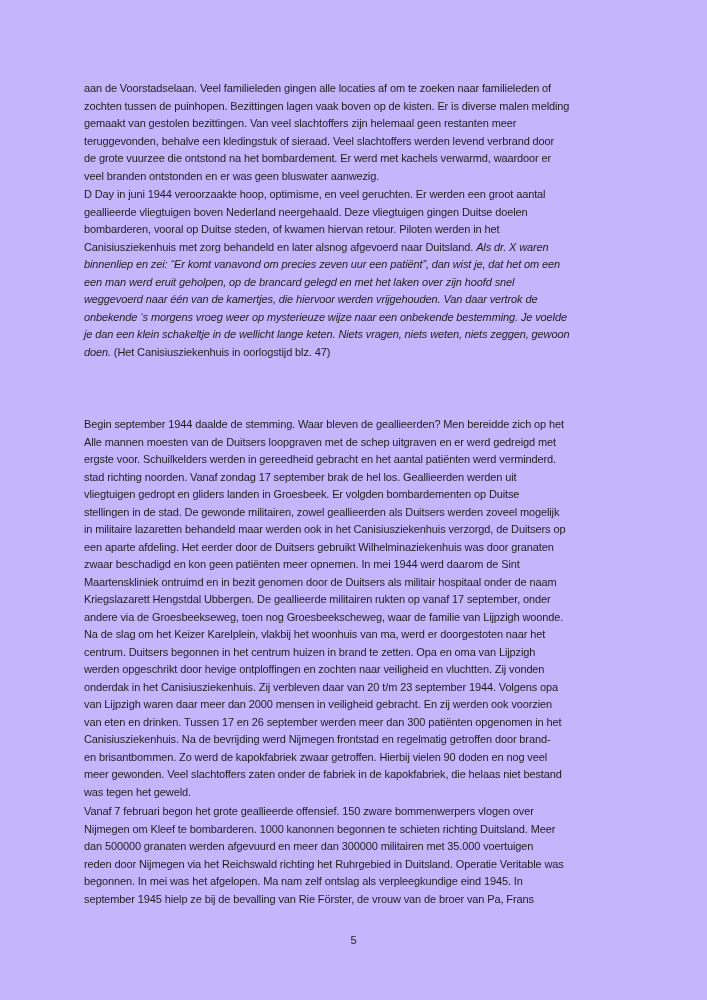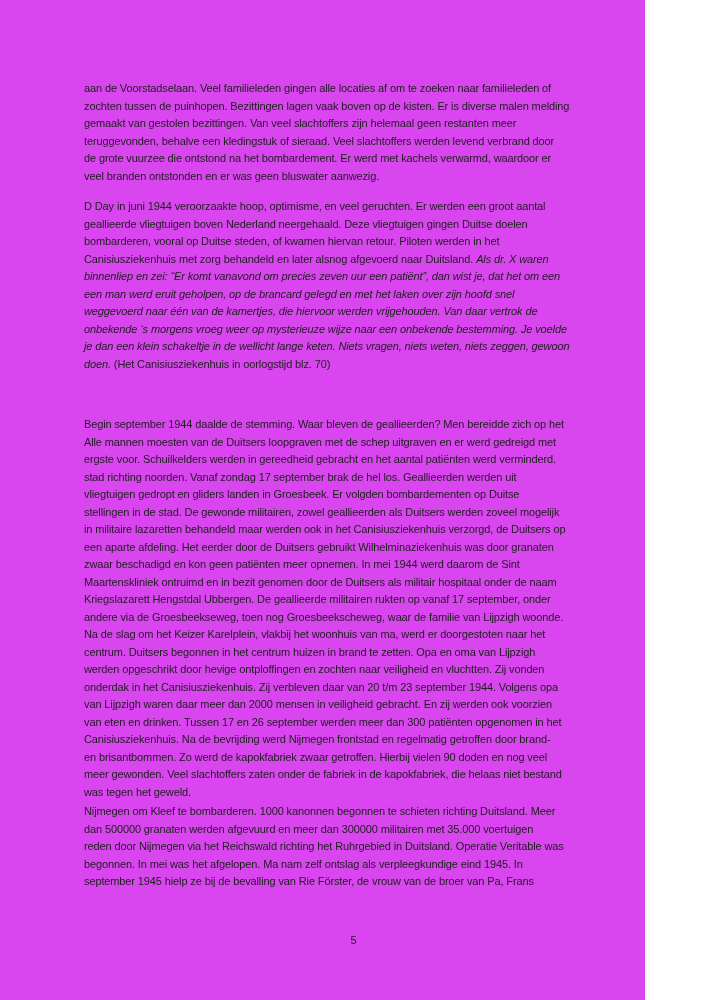--- a/index.html
+++ b/index.html
@@ -2,23 +2,23 @@
 <html><head>
 <meta charset="utf-8">
 <style>
   html, body {
     margin: 0;
     padding: 0;
     background: #ffffff;
   }
   .sheet {
     position: relative;
-    width: 645px;
+    width: 707px;
     height: 1000px;
-    background: #d946ef;
+    background: #c4b5fd;
     overflow: hidden;
     font-family: "Liberation Sans", sans-serif;
     color: #1e1e1e;
   }
   .para {
     position: absolute;
     left: 84px;
     width: 560px;
   }
   .line {
@@ -48,31 +48,31 @@
 <div class="sheet">
   <div>
       <div class="para" style="top: 80px;">
         <div class="line"><span>aan de Voorstadselaan. Veel familieleden gingen alle locaties af om te zoeken naar familieleden of</span></div>
         <div class="line"><span>zochten tussen de puinhopen. Bezittingen lagen vaak boven op de kisten. Er is diverse malen melding</span></div>
         <div class="line"><span>gemaakt van gestolen bezittingen. Van veel slachtoffers zijn helemaal geen restanten meer</span></div>
         <div class="line"><span>teruggevonden, behalve een kledingstuk of sieraad. Veel slachtoffers werden levend verbrand door</span></div>
         <div class="line"><span>de grote vuurzee die ontstond na het bombardement. Er werd met kachels verwarmd, waardoor er</span></div>
         <div class="line"><span>veel branden ontstonden en er was geen bluswater aanwezig.</span></div>
       </div>
-      <div class="para" style="top: 198px;">
+      <div class="para" style="top: 186px;">
         <div class="line"><span>D Day in juni 1944 veroorzaakte hoop, optimisme, en veel geruchten. Er werden een groot aantal</span></div>
         <div class="line"><span>geallieerde vliegtuigen boven Nederland neergehaald. Deze vliegtuigen gingen Duitse doelen</span></div>
         <div class="line"><span>bombarderen, vooral op Duitse steden, of kwamen hiervan retour. Piloten werden in het</span></div>
         <div class="line"><span>Canisiusziekenhuis met zorg behandeld en later alsnog afgevoerd naar Duitsland. </span><span class="it">Als dr. X waren</span></div>
         <div class="line"><span class="it">binnenliep en zei: “Er komt vanavond om precies zeven uur een patiënt”, dan wist je, dat het om een</span></div>
         <div class="line"><span class="it">een man werd eruit geholpen, op de brancard gelegd en met het laken over zijn hoofd snel</span></div>
         <div class="line"><span class="it">weggevoerd naar één van de kamertjes, die hiervoor werden vrijgehouden. Van daar vertrok de</span></div>
         <div class="line"><span class="it">onbekende ‘s morgens vroeg weer op mysterieuze wijze naar een onbekende bestemming. Je voelde</span></div>
         <div class="line"><span class="it">je dan een klein schakeltje in de wellicht lange keten. Niets vragen, niets weten, niets zeggen, gewoon</span></div>
-        <div class="line"><span class="it">doen.</span><span> (Het Canisiusziekenhuis in oorlogstijd blz. 70)</span></div>
+        <div class="line"><span class="it">doen.</span><span> (Het Canisiusziekenhuis in oorlogstijd blz. 47)</span></div>
       </div>
       <div class="para" style="top: 416px;">
         <div class="line"><span>Begin september 1944 daalde de stemming. Waar bleven de geallieerden? Men bereidde zich op het</span></div>
         <div class="line"><span>Alle mannen moesten van de Duitsers loopgraven met de schep uitgraven en er werd gedreigd met</span></div>
         <div class="line"><span>ergste voor. Schuilkelders werden in gereedheid gebracht en het aantal patiënten werd verminderd.</span></div>
         <div class="line"><span>stad richting noorden. Vanaf zondag 17 september brak de hel los. Geallieerden werden uit</span></div>
         <div class="line"><span>vliegtuigen gedropt en gliders landen in Groesbeek. Er volgden bombardementen op Duitse</span></div>
         <div class="line"><span>stellingen in de stad. De gewonde militairen, zowel geallieerden als Duitsers werden zoveel mogelijk</span></div>
         <div class="line"><span>in militaire lazaretten behandeld maar werden ook in het Canisiusziekenhuis verzorgd, de Duitsers op</span></div>
         <div class="line"><span>een aparte afdeling. Het eerder door de Duitsers gebruikt Wilhelminaziekenhuis was door granaten</span></div>
@@ -85,20 +85,21 @@
         <div class="line"><span>werden opgeschrikt door hevige ontploffingen en zochten naar veiligheid en vluchtten. Zij vonden</span></div>
         <div class="line"><span>onderdak in het Canisiusziekenhuis. Zij verbleven daar van 20 t/m 23 september 1944. Volgens opa</span></div>
         <div class="line"><span>van Lijpzigh waren daar meer dan 2000 mensen in veiligheid gebracht. En zij werden ook voorzien</span></div>
         <div class="line"><span>van eten en drinken. Tussen 17 en 26 september werden meer dan 300 patiënten opgenomen in het</span></div>
         <div class="line"><span>Canisiusziekenhuis. Na de bevrijding werd Nijmegen frontstad en regelmatig getroffen door brand-</span></div>
         <div class="line"><span>en brisantbommen. Zo werd de kapokfabriek zwaar getroffen. Hierbij vielen 90 doden en nog veel</span></div>
         <div class="line"><span>meer gewonden. Veel slachtoffers zaten onder de fabriek in de kapokfabriek, die helaas niet bestand</span></div>
         <div class="line"><span>was tegen het geweld.</span></div>
       </div>
       <div class="para" style="top: 803px;">
+        <div class="line"><span>Vanaf 7 februari begon het grote geallieerde offensief. 150 zware bommenwerpers vlogen over</span></div>
         <div class="line"><span>Nijmegen om Kleef te bombarderen. 1000 kanonnen begonnen te schieten richting Duitsland. Meer</span></div>
         <div class="line"><span>dan 500000 granaten werden afgevuurd en meer dan 300000 militairen met 35.000 voertuigen</span></div>
         <div class="line"><span>reden door Nijmegen via het Reichswald richting het Ruhrgebied in Duitsland. Operatie Veritable was</span></div>
         <div class="line"><span>begonnen. In mei was het afgelopen. Ma nam zelf ontslag als verpleegkundige eind 1945. In</span></div>
         <div class="line"><span>september 1945 hielp ze bij de bevalling van Rie Förster, de vrouw van de broer van Pa, Frans</span></div>
       </div>
     </div>
   <div class="page-number">5</div>
 </div>
 

